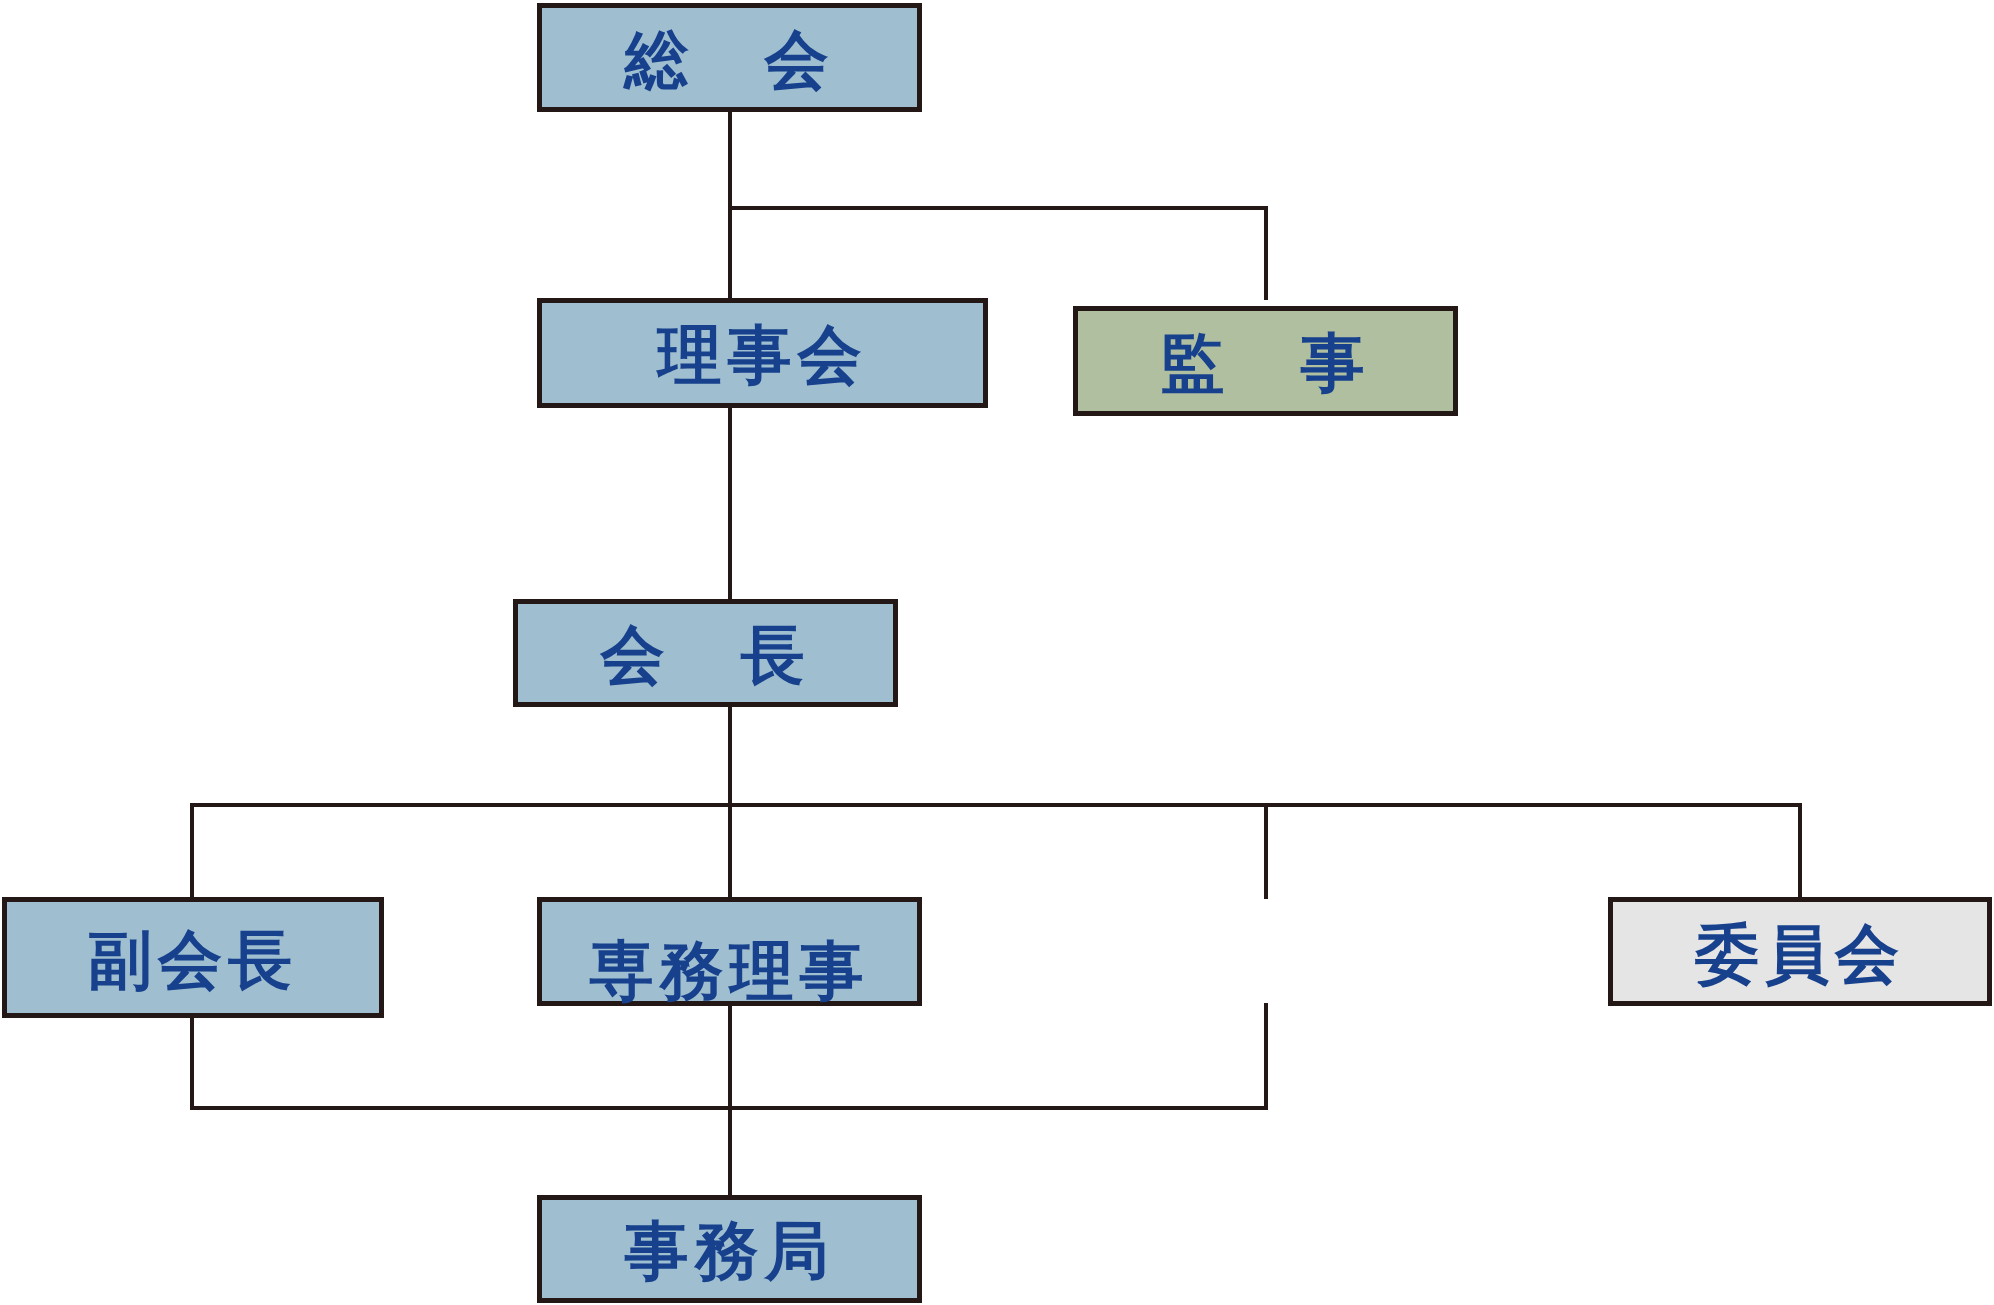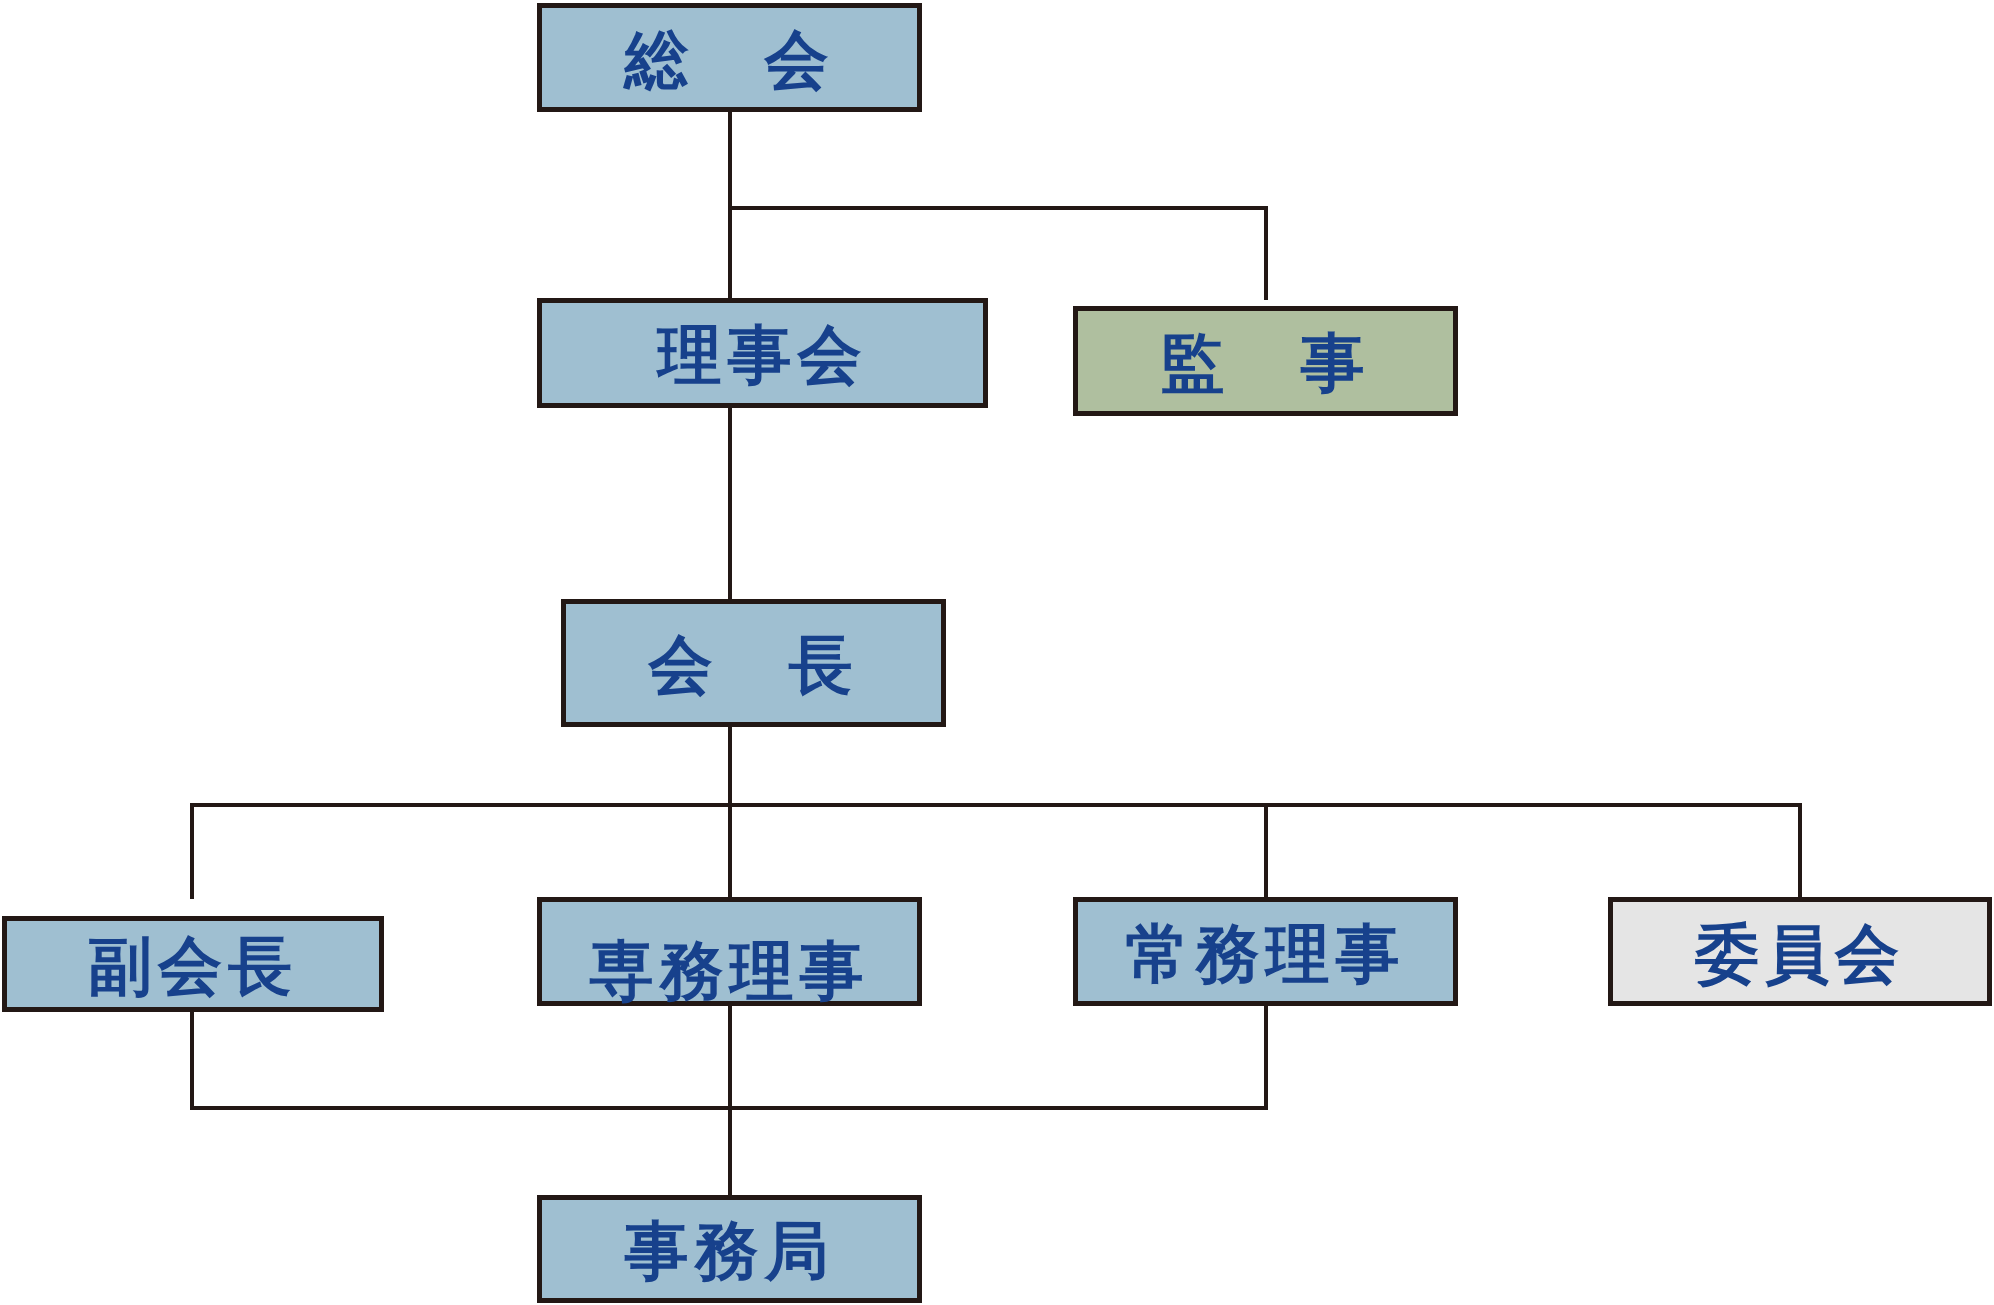--- a/index.html
+++ b/index.html
@@ -29,22 +29,22 @@
     transform:translateY(2px);
   }
   .fill-blue{background:#9fbfd1;}
   .fill-green{background:#afbf9f;}
   .fill-tan{background:#e5e5e5;}
 
   
   .n-soukai      {left:537px; top:3px;    width:385px; height:109px;}
   .n-rijikai     {left:537px; top:298px;  width:451px; height:110px;}
   .n-kanji       {left:1073px;top:298px;  width:385px; height:110px;margin-top:8px;}
-  .n-kaichou     {left:561px; top:599px;  width:385px; height:128px;}
-  .n-fukukaichou {left:2px;   top:916px;  width:382px; height:96px;}
+  .n-kaichou     {left:513px; top:599px;  width:385px; height:108px;}
+  .n-fukukaichou {left:2px;   top:897px;  width:382px; height:121px;}
   .n-senmu       {left:537px; top:897px;  width:385px; height:109px;align-items:flex-end;}
   .n-joumu       {left:1073px;top:897px;  width:385px; height:109px;}
   .n-iinkai      {left:1608px;top:897px;  width:384px; height:109px;}
   .n-jimukyoku   {left:537px; top:1195px; width:385px; height:108px;}
 </style>
 </head>
 <body>
 
 <div class="chart">
 
@@ -89,23 +89,20 @@
   </div>
 
   <div class="node fill-blue n-fukukaichou">
     <span class="label">副会長</span>
   </div>
 
   <div class="node fill-blue n-senmu">
     <span class="label">専務理事</span>
   </div>
 
-  <div class="node fill-blue n-joumu">
-    <span class="label">常務理事</span>
-  </div>
 
   <div class="node fill-tan n-iinkai">
     <span class="label">委員会</span>
   </div>
 
   <div class="node fill-blue n-jimukyoku">
     <span class="label">事務局</span>
   </div>
 
 </div>

